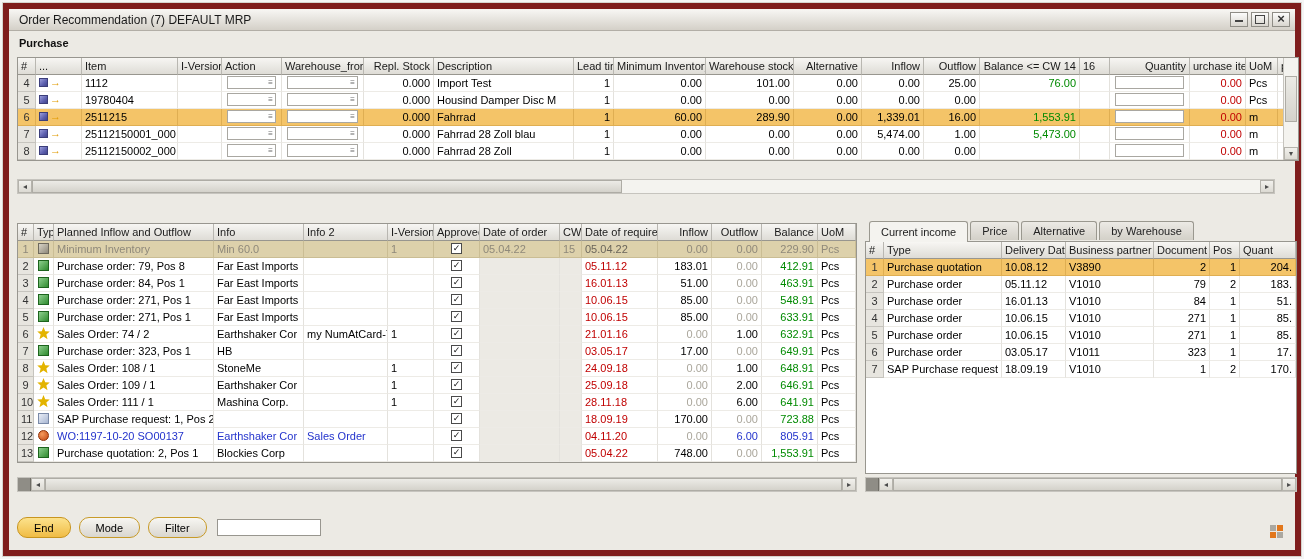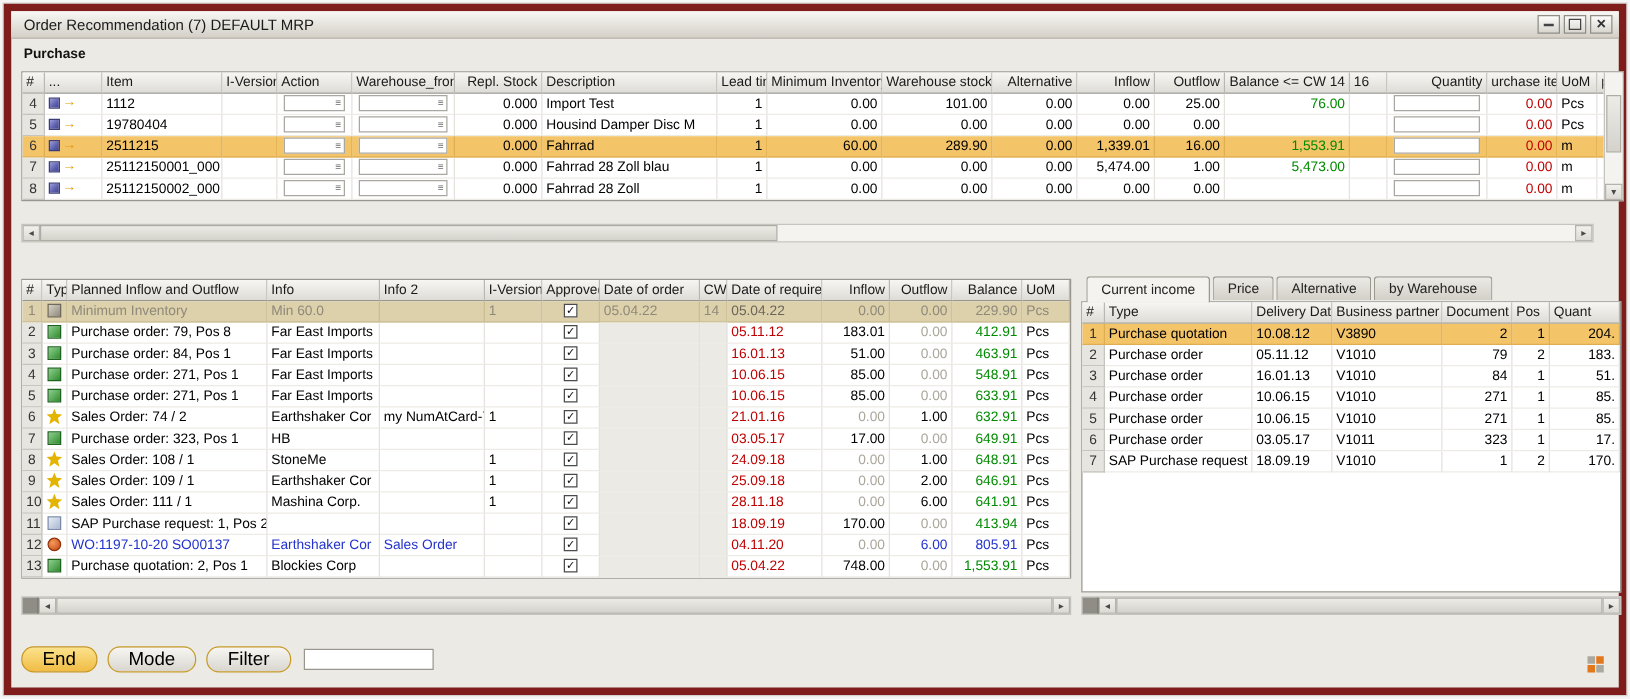--- a/index.html
+++ b/index.html
@@ -91,21 +91,21 @@
     background:linear-gradient(#eceae5,#d3d0c8); border:1px solid #9a988f; border-bottom:none;
     border-radius:3px 3px 0 0; }
   .tab.active { background:#f4f3ef; height:21px; line-height:20px; position:relative; z-index:2; }
   #rt-grid { position:absolute; left:856px; top:232px; width:432px; height:233px; display:block; background:#fff; }
   .rt-row { display:grid; height:17px; background:#fff;
     grid-template-columns:18px 118px 64px 88px 56px 30px 1fr; }
 
   
   #footer { position:absolute; left:8px; top:508px; display:flex; align-items:center; }
   #footer-buttons { display:flex; align-items:center; }
-  .btn { height:21px; padding:0 16px; margin-right:8px; font-family:inherit; font-size:15px; color:#000;
+  .btn { height:21px; padding:0 16px; margin-right:8px; font-family:inherit; font-size:11px; color:#000;
     background:linear-gradient(#f7f6f2,#d9d6cf); border:1px solid #c89b29; border-radius:10px; }
   .btn.primary { background:linear-gradient(#fce28c,#f0bc45); border-color:#c8951f; }
   #footer-buttons .btn:nth-child(4) { margin-left:12px; }
   #footer-buttons .btn:nth-child(5) { margin-left:14px; }
   #footer-input { width:104px; height:17px; border:1px solid #98968f; margin-left:2px; font-family:inherit; font-size:11px; }
 
   #corner { position:absolute; right:12px; bottom:12px; width:13px; height:13px; display:grid;
     grid-template-columns:6px 6px; grid-template-rows:6px 6px; gap:1px; }
   #corner i { display:block; }
   #corner .g1, #corner .g4 { background:#aba8a0; }
@@ -345,21 +345,21 @@
     <div id="bl-body">
         <div class="bl-row mutedrow">
           <div class="c rownum">1</div>
           <div class="c ticell"><span class="ti mi"></span></div>
           <div class="c ">Minimum Inventory</div>
           <div class="c ">Min 60.0</div>
           <div class="c "></div>
           <div class="c ">1</div>
           <div class="c apcell"><span class="cb on"></span></div>
           <div class="c gray">05.04.22</div>
-          <div class="c gray">14</div>
+          <div class="c gray">15</div>
           <div class="c red">05.04.22</div>
           <div class="c tr mut">0.00</div>
           <div class="c tr mut">0.00</div>
           <div class="c tr ">229.90</div>
           <div class="c ">Pcs</div>
         </div>
         <div class="bl-row">
           <div class="c rownum">2</div>
           <div class="c ticell"><span class="ti po"></span></div>
           <div class="c ">Purchase order: 79, Pos 8</div>
@@ -509,21 +509,21 @@
           <div class="c ">SAP Purchase request: 1, Pos 2</div>
           <div class="c "></div>
           <div class="c "></div>
           <div class="c "></div>
           <div class="c apcell"><span class="cb on"></span></div>
           <div class="c gray"></div>
           <div class="c gray"></div>
           <div class="c red">18.09.19</div>
           <div class="c tr">170.00</div>
           <div class="c tr mut">0.00</div>
-          <div class="c tr green">413.94</div>
+          <div class="c tr green">723.88</div>
           <div class="c ">Pcs</div>
         </div>
         <div class="bl-row">
           <div class="c rownum">12</div>
           <div class="c ticell"><span class="ti wo"></span></div>
           <div class="c blue">WO:1197-10-20 SO00137</div>
           <div class="c blue">Earthshaker Cor</div>
           <div class="c blue">Sales Order</div>
           <div class="c "></div>
           <div class="c apcell"><span class="cb on"></span></div>

